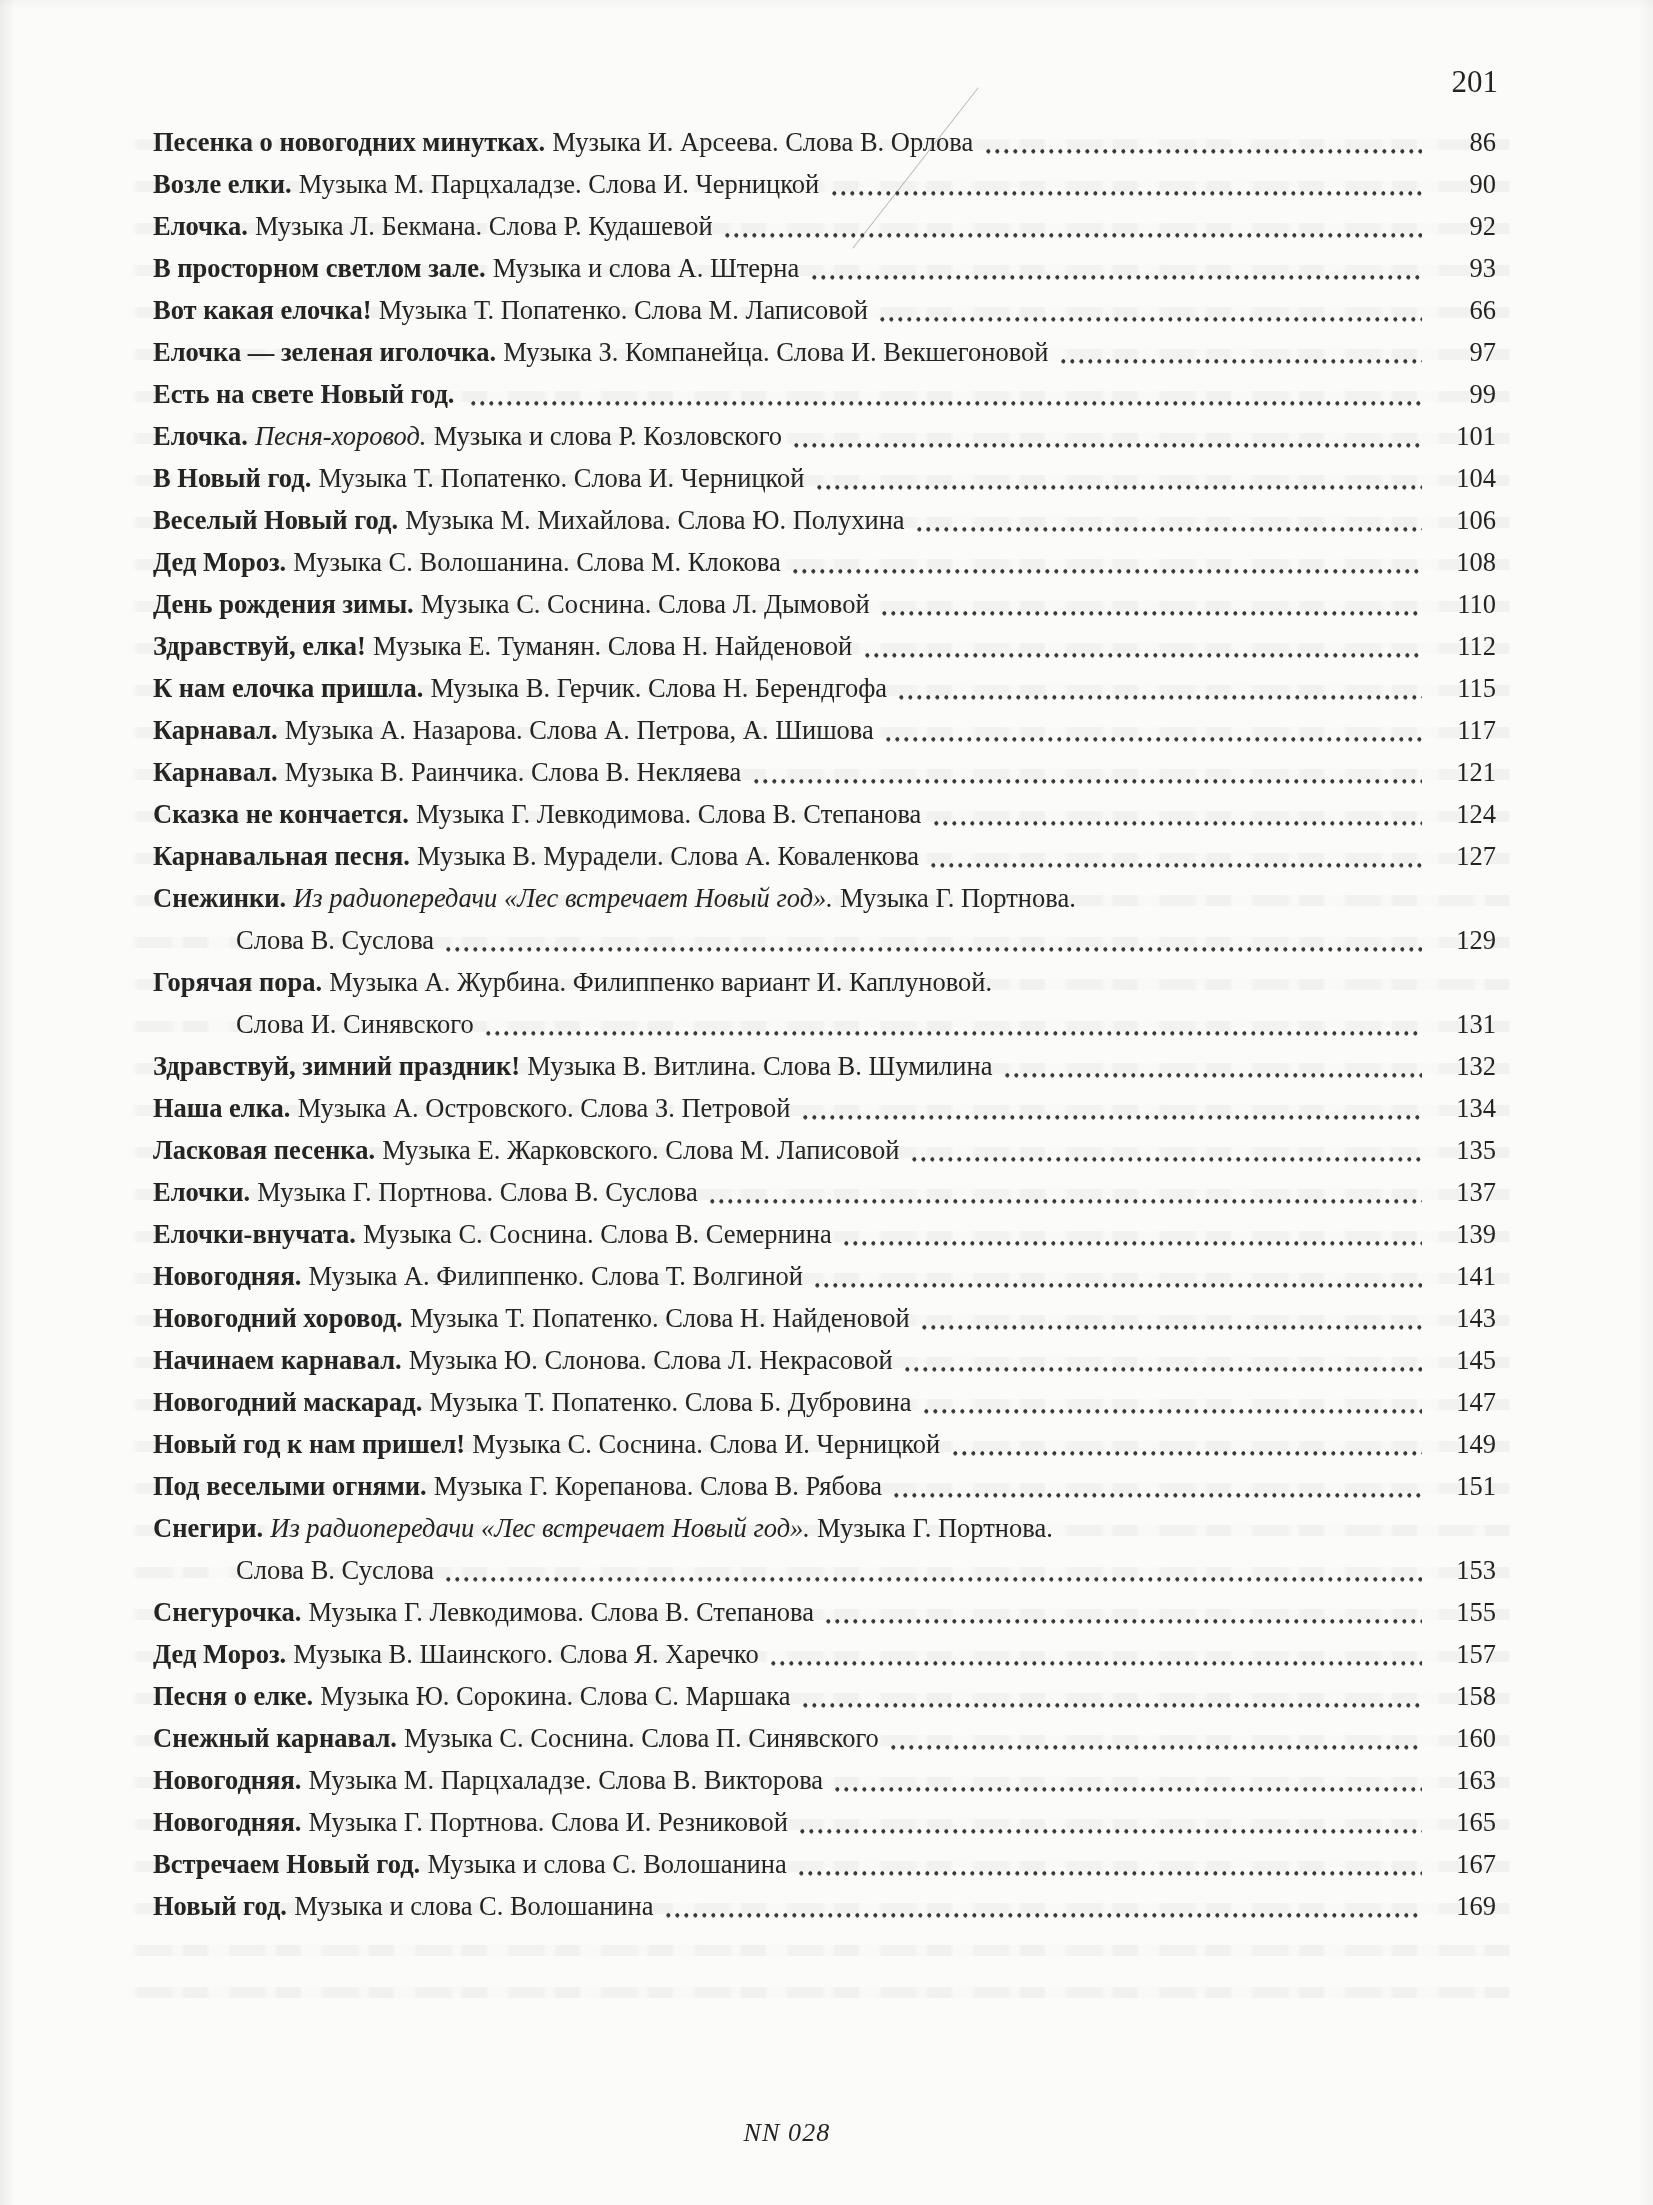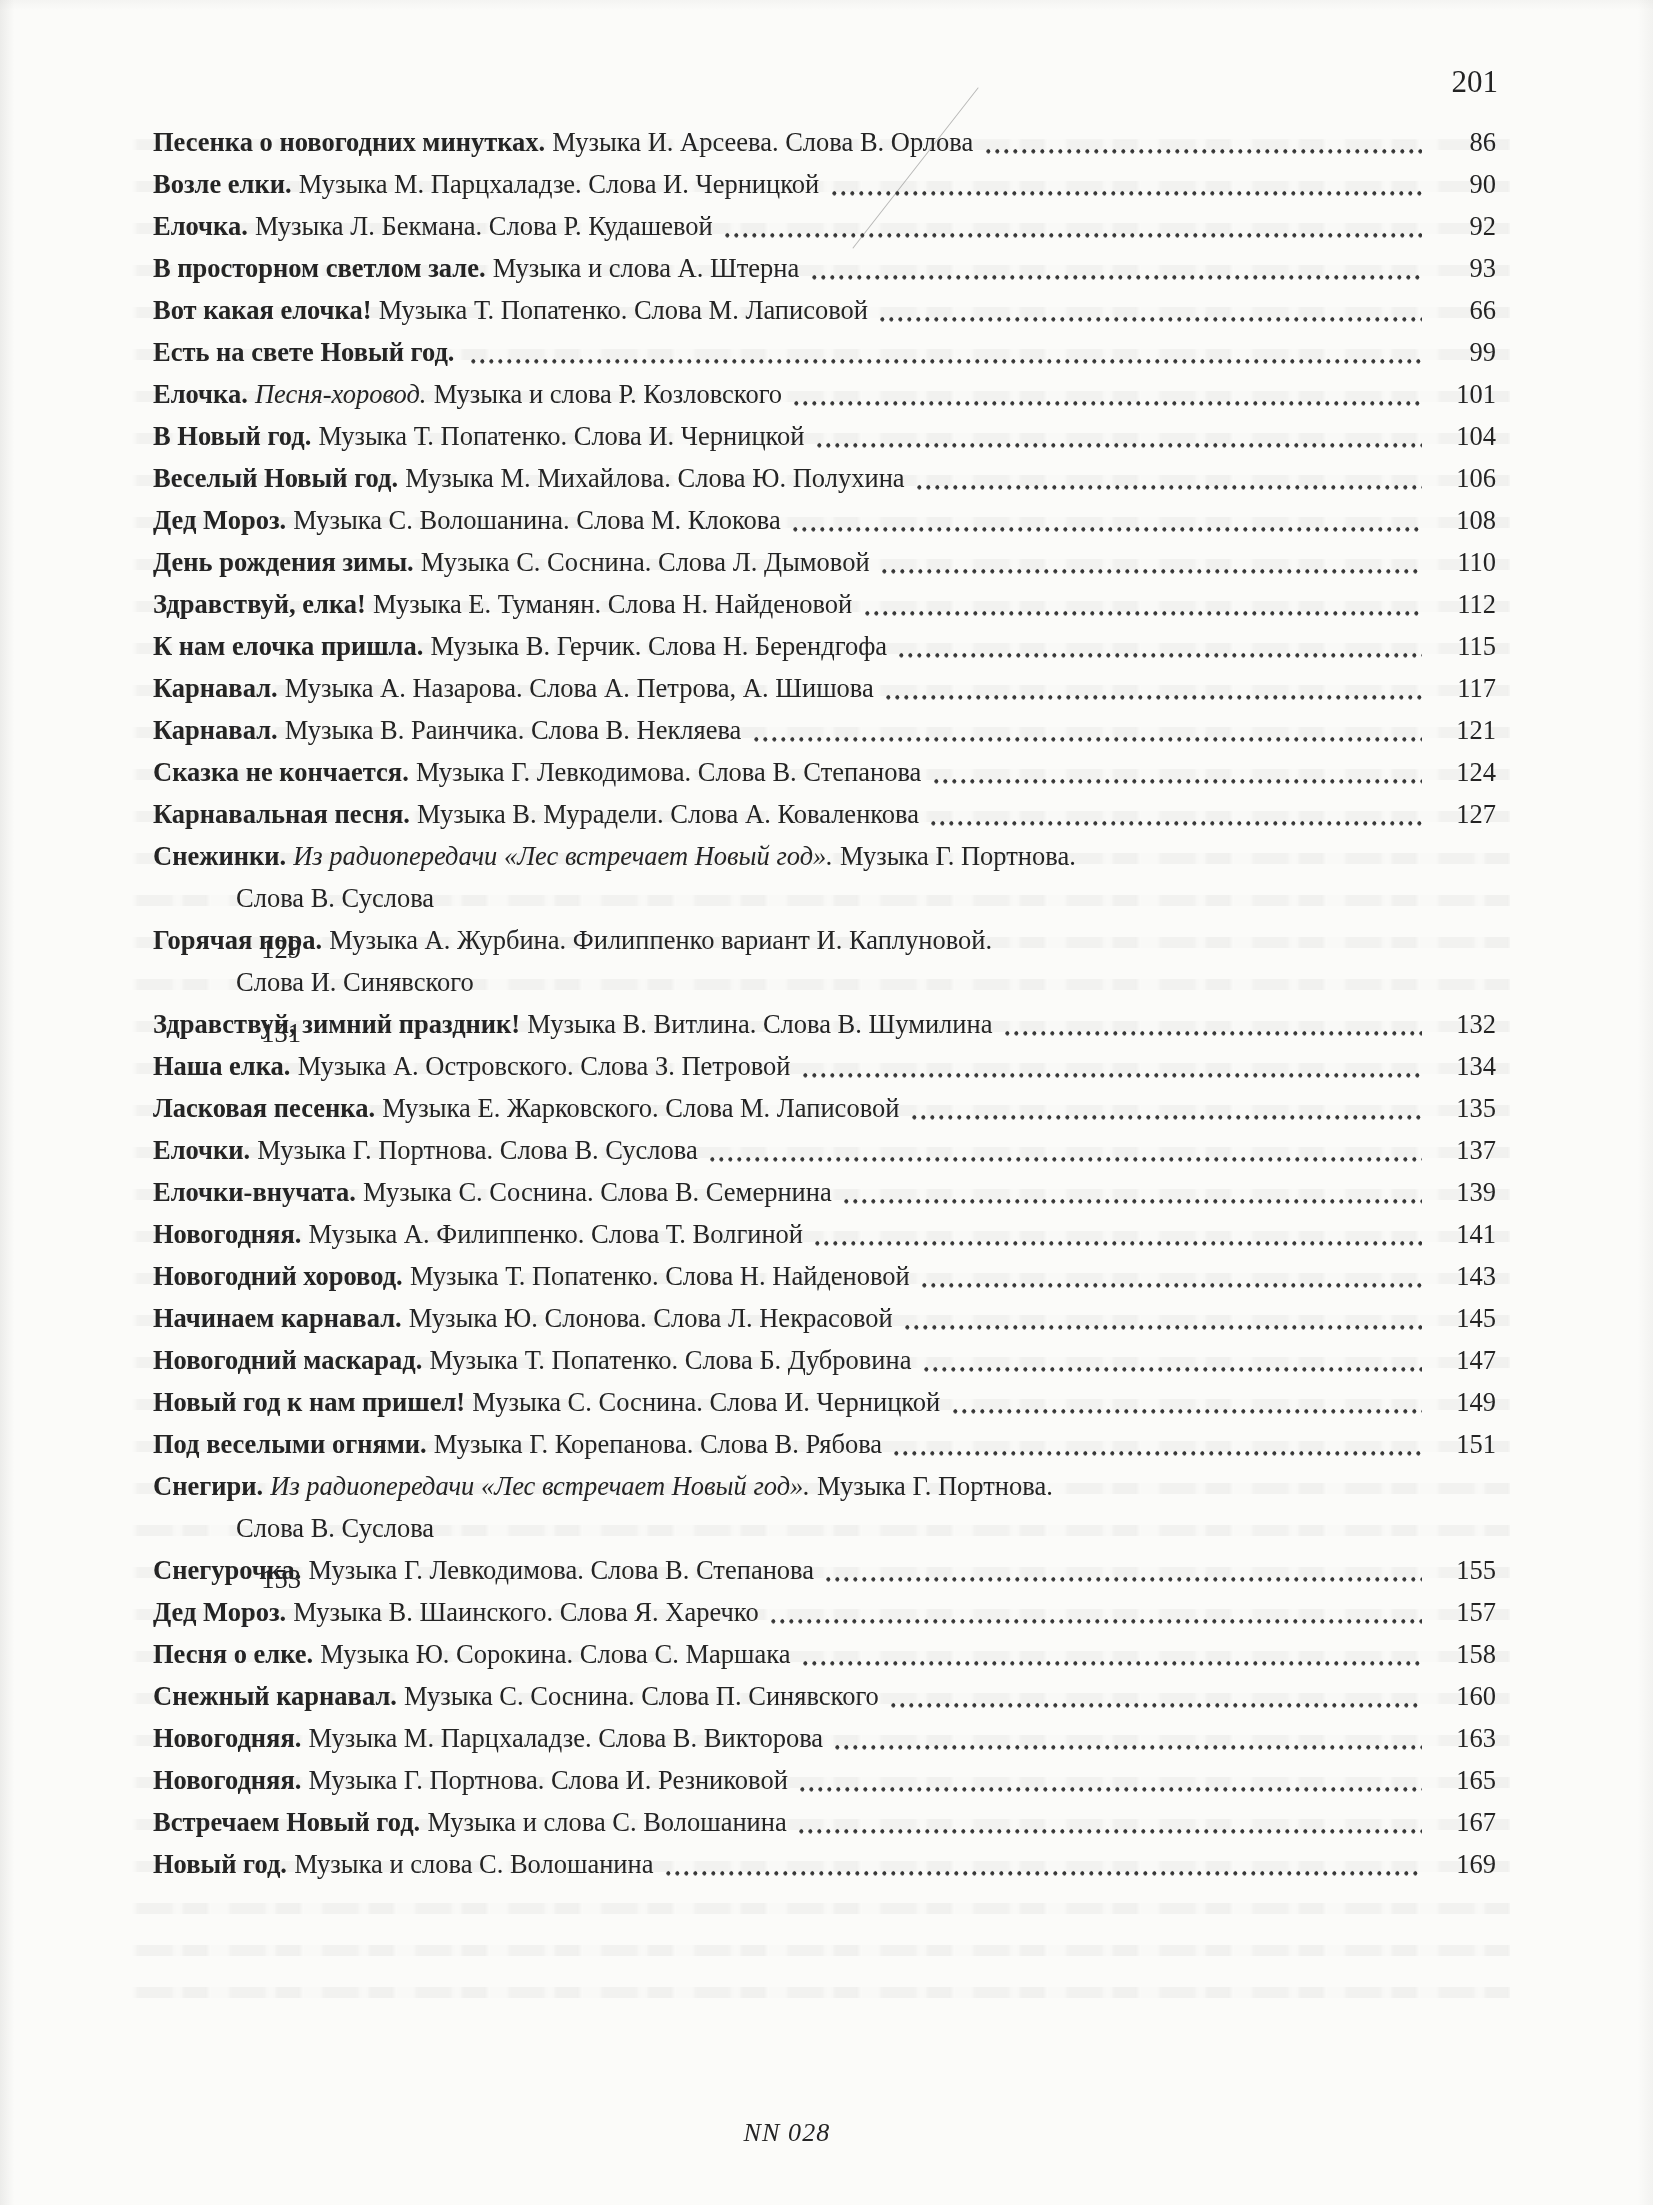--- a/index.html
+++ b/index.html
@@ -41,21 +41,21 @@
     position:absolute; top:66px; right:156px;
     font-size:31px; line-height:1;
   }
   .toc {
     position:absolute; left:153px; top:121px; width:1343px;
   }
   .line {
     display:flex; align-items:baseline; height:42px;
     font-size:26.5px; line-height:42px; white-space:nowrap;
   }
-  .line.cont { padding-left:83px;flex-direction:column; }
+  .line.cont { padding-left:83px; }
   .t  { font-weight:bold; margin-right:.27em; }
   .it { font-style:italic; margin-right:.27em; }
   .x  { margin-right:.1em; }
   .leader {
     flex:1 1 22px; min-width:22px; align-self:flex-end;
     height:6.6px; margin:0 8.8px 8.8px 7.7px;
     background-image: radial-gradient(circle at 4.4px 3.3px, #373737 1.8px, rgba(0,0,0,0) 2.3px);
     background-size:9px 6.6px; background-repeat:repeat-x;
   }
   .pg { width:65px; text-align:right; flex:0 0 auto; }
@@ -103,20 +103,27 @@
     <span class="pg">93</span>
   </div>
       <div class="line">
     <span class="t">Вот какая елочка!</span>
 
     <span class="x">Музыка Т. Попатенко. Слова М. Лаписовой</span>
     <span class="leader"></span>
     <span class="pg">66</span>
   </div>
       <div class="line">
+    <span class="t">Елочка — зеленая иголочка.</span>
+
+    <span class="x">Музыка З. Компанейца. Слова И. Векшегоновой</span>
+    <span class="leader"></span>
+    <span class="pg">97</span>
+  </div>
+      <div class="line">
     <span class="t">Есть на свете Новый год.</span>
 
     <span class="leader"></span>
     <span class="pg">99</span>
   </div>
       <div class="line">
     <span class="t">Елочка.</span>
     <span class="it">Песня-хоровод.</span>
     <span class="x">Музыка и слова Р. Козловского</span>
     <span class="leader"></span>

